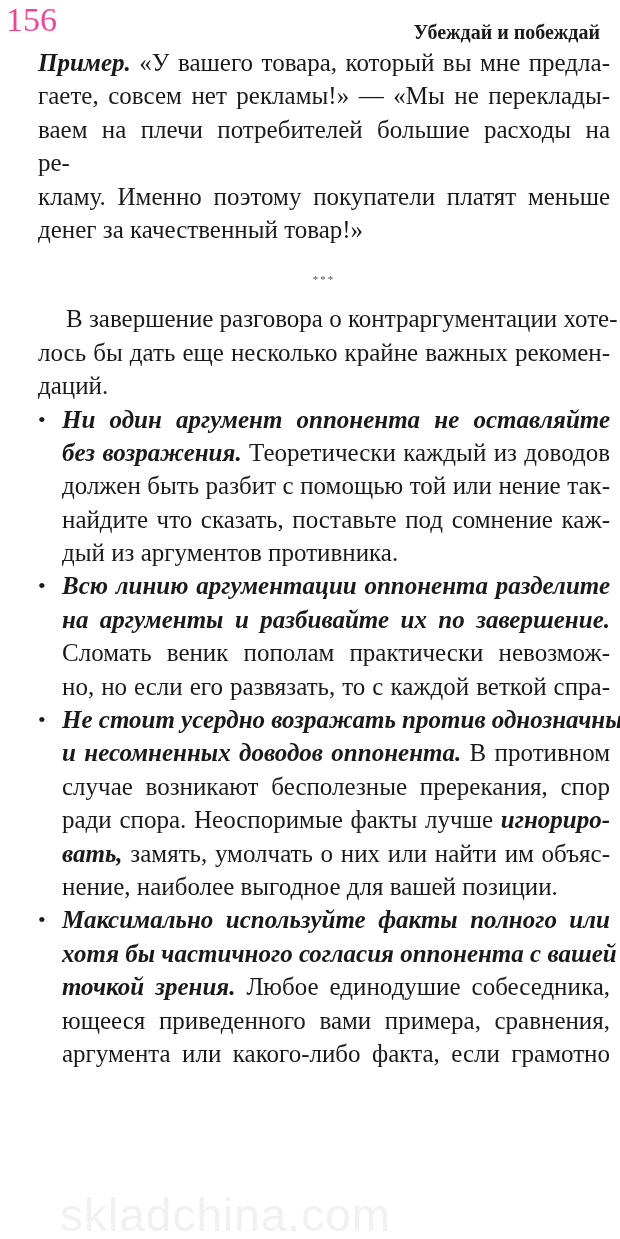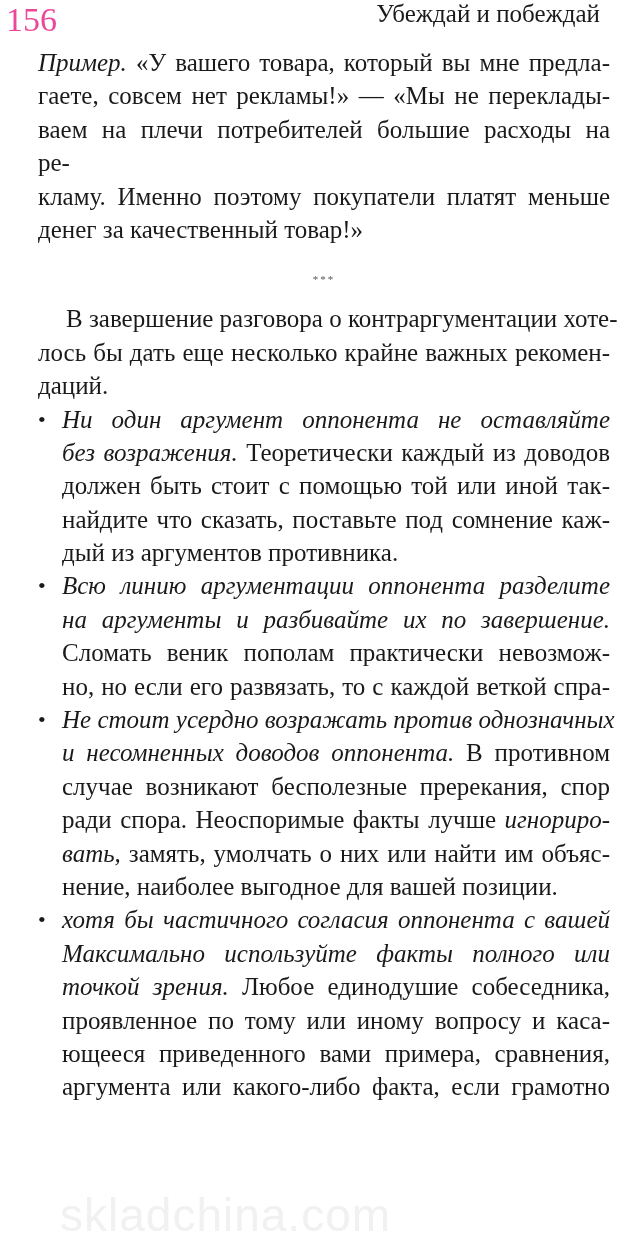--- a/index.html
+++ b/index.html
@@ -6,33 +6,33 @@
   body {
     width: 620px; height: 1239px; position: relative; overflow: hidden;
     font-family: "Liberation Serif", "DejaVu Serif", serif;
     color: #1a1a1a;
   }
   .page-number {
     position: absolute; left: 6px; top: 0px;
     font-size: 34px; line-height: 40px; color: #ec4899;
   }
   .running-head {
-    position: absolute; right: 20px; top: 2px;
-    font-size: 25px; font-weight: normal; line-height: 24px;
+    position: absolute; right: 20px; top: 20px;
+    font-size: 20px; font-weight: bold; line-height: 24px;
   }
   .content {
     position: absolute; left: 38px; top: 46px; width: 572px;
     font-size: 25px; line-height: 33.4px;
   }
   .line {
     display: block; white-space: nowrap; height: 33.4px;
     text-align: justify; text-align-last: justify;
   }
   .line.last { text-align-last: left; }
-  .bi { font-weight: normal; font-style: italic; margin-top: 47px; }
+  .bi { font-weight: bold; font-style: italic; margin-top: 47px; }
   .divider {
     text-align: center; font-size: 11px; color: #555;
     height: 56px; line-height: 66px; letter-spacing: 2px;
   }
   .indent { padding-left: 28px; }
   .bullet { position: relative; padding-left: 24px; margin-top: 0px; }
   .bullet .dot {
     position: absolute; left: 0; top: 0; font-size: 22px; line-height: 33.4px;
   }
   .watermark {
@@ -63,21 +63,21 @@
     <span class="line indent">В завершение разговора о контраргументации хоте-</span>
     <span class="line">лось бы дать еще несколько крайне важных рекомен-</span>
     <span class="line last">даций.</span>
   </div>
 
   <div id="bullet-list">
       <div class="bullet">
         <span class="dot">•</span>
         <span class="line"><span class="bi">Ни один аргумент оппонента не оставляйте</span></span>
         <span class="line"><span class="bi">без возражения.</span><span> Теоретически каждый из доводов</span></span>
-        <span class="line"><span>должен быть стоит с помощью той или иной так-</span></span>
+        <span class="line"><span>должен быть разбит с помощью той или нение так-</span></span>
         <span class="line"><span>найдите что сказать, поставьте под сомнение каж-</span></span>
         <span class="line last"><span>дый из аргументов противника.</span></span>
       </div>
       <div class="bullet">
         <span class="dot">•</span>
         <span class="line"><span class="bi">Всю линию аргументации оппонента разделите</span></span>
         <span class="line"><span class="bi">на аргументы и разбивайте их по завершение.</span></span>
         <span class="line"><span>Сломать веник пополам практически невозмож-</span></span>
         <span class="line"><span>но, но если его развязать, то с каждой веткой спра-</span></span>
       </div>
@@ -85,23 +85,22 @@
         <span class="dot">•</span>
         <span class="line"><span class="bi">Не стоит усердно возражать против однозначных</span></span>
         <span class="line"><span class="bi">и несомненных доводов оппонента.</span><span> В противном</span></span>
         <span class="line"><span>случае возникают бесполезные пререкания, спор</span></span>
         <span class="line"><span>ради спора. Неоспоримые факты лучше </span><span class="bi">игнориро-</span></span>
         <span class="line"><span class="bi">вать,</span><span> замять, умолчать о них или найти им объяс-</span></span>
         <span class="line last"><span>нение, наиболее выгодное для вашей позиции.</span></span>
       </div>
       <div class="bullet">
         <span class="dot">•</span>
+        <span class="line"><span class="bi">Максимально используйте факты полного или</span></span>
         <span class="line"><span class="bi">хотя бы частичного согласия оппонента с вашей</span></span>
-        <span class="line"><span class="bi">Максимально используйте факты полного или</span></span>
         <span class="line"><span class="bi">точкой зрения.</span><span> Любое единодушие собеседника,</span></span>
-        <span class="line"><span>проявленное по тому или иному вопросу и каса-</span></span>
         <span class="line"><span>ющееся приведенного вами примера, сравнения,</span></span>
         <span class="line"><span>аргумента или какого-либо факта, если грамотно</span></span>
       </div>
     </div>
 </div>
 
 <div class="watermark">skladchina.com</div>
 
 </body></html>

